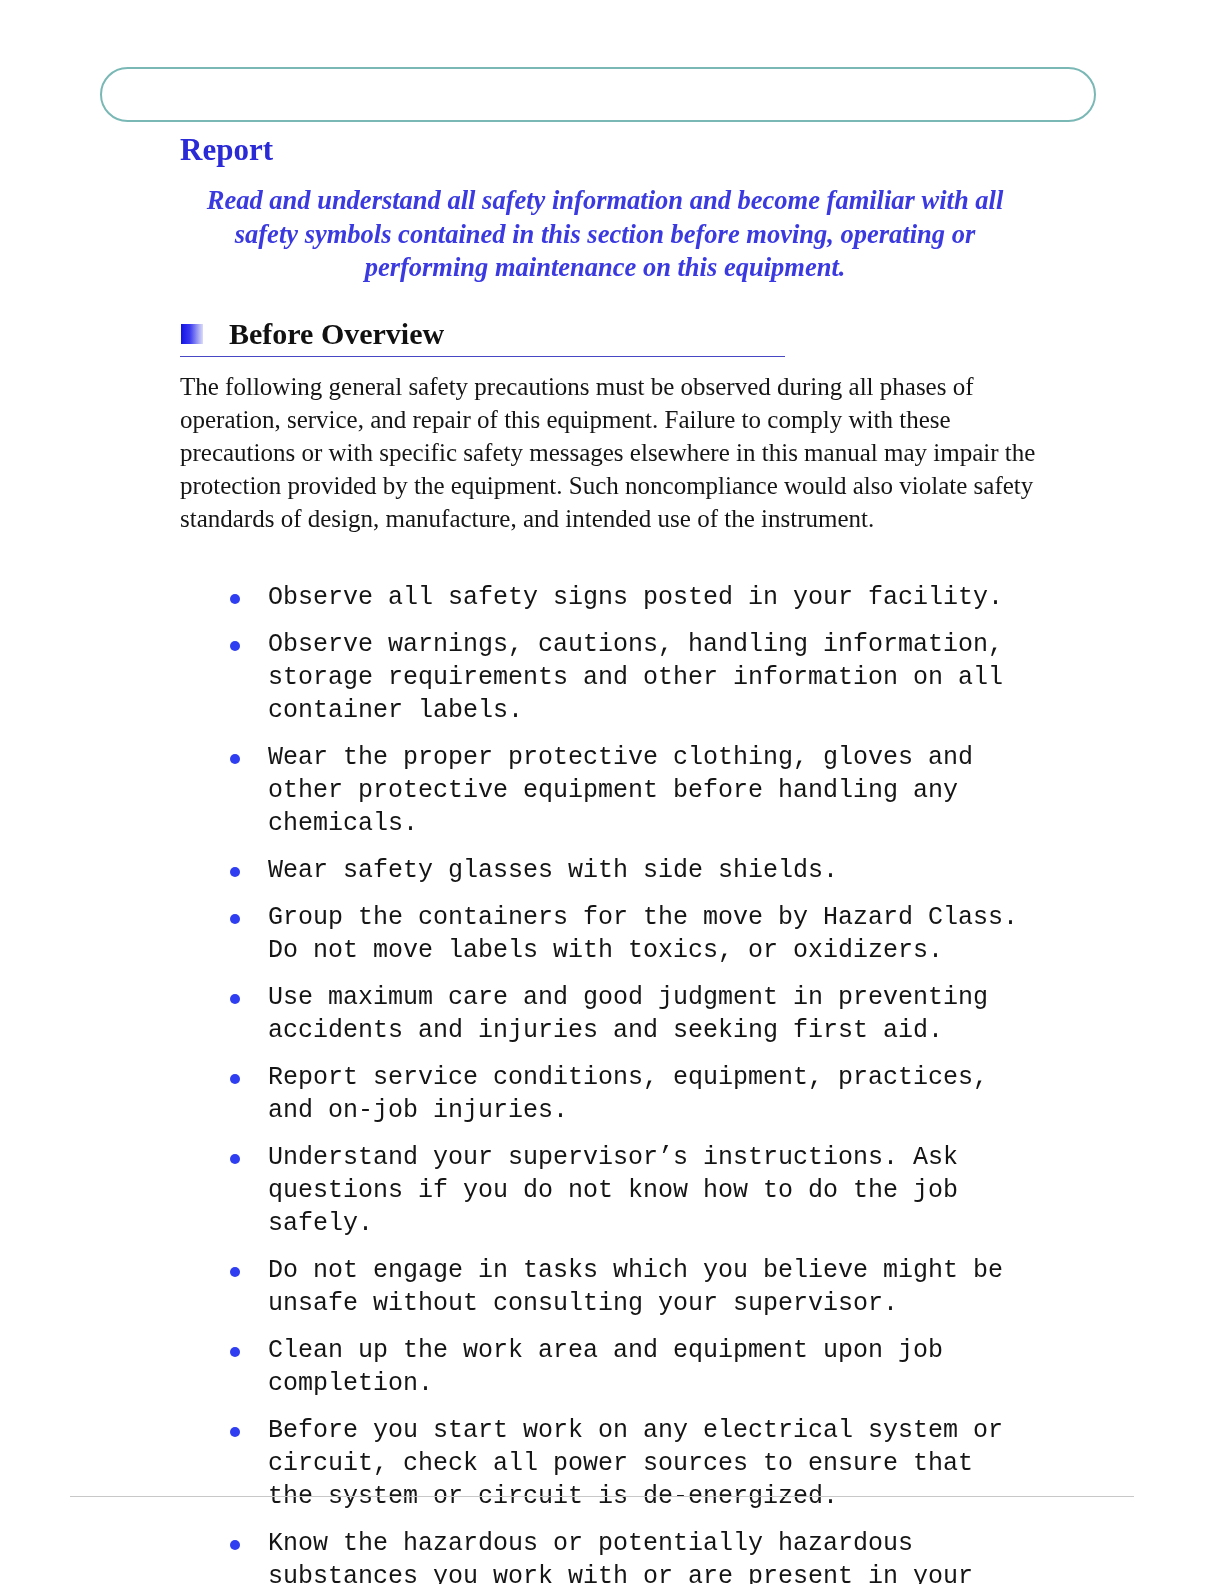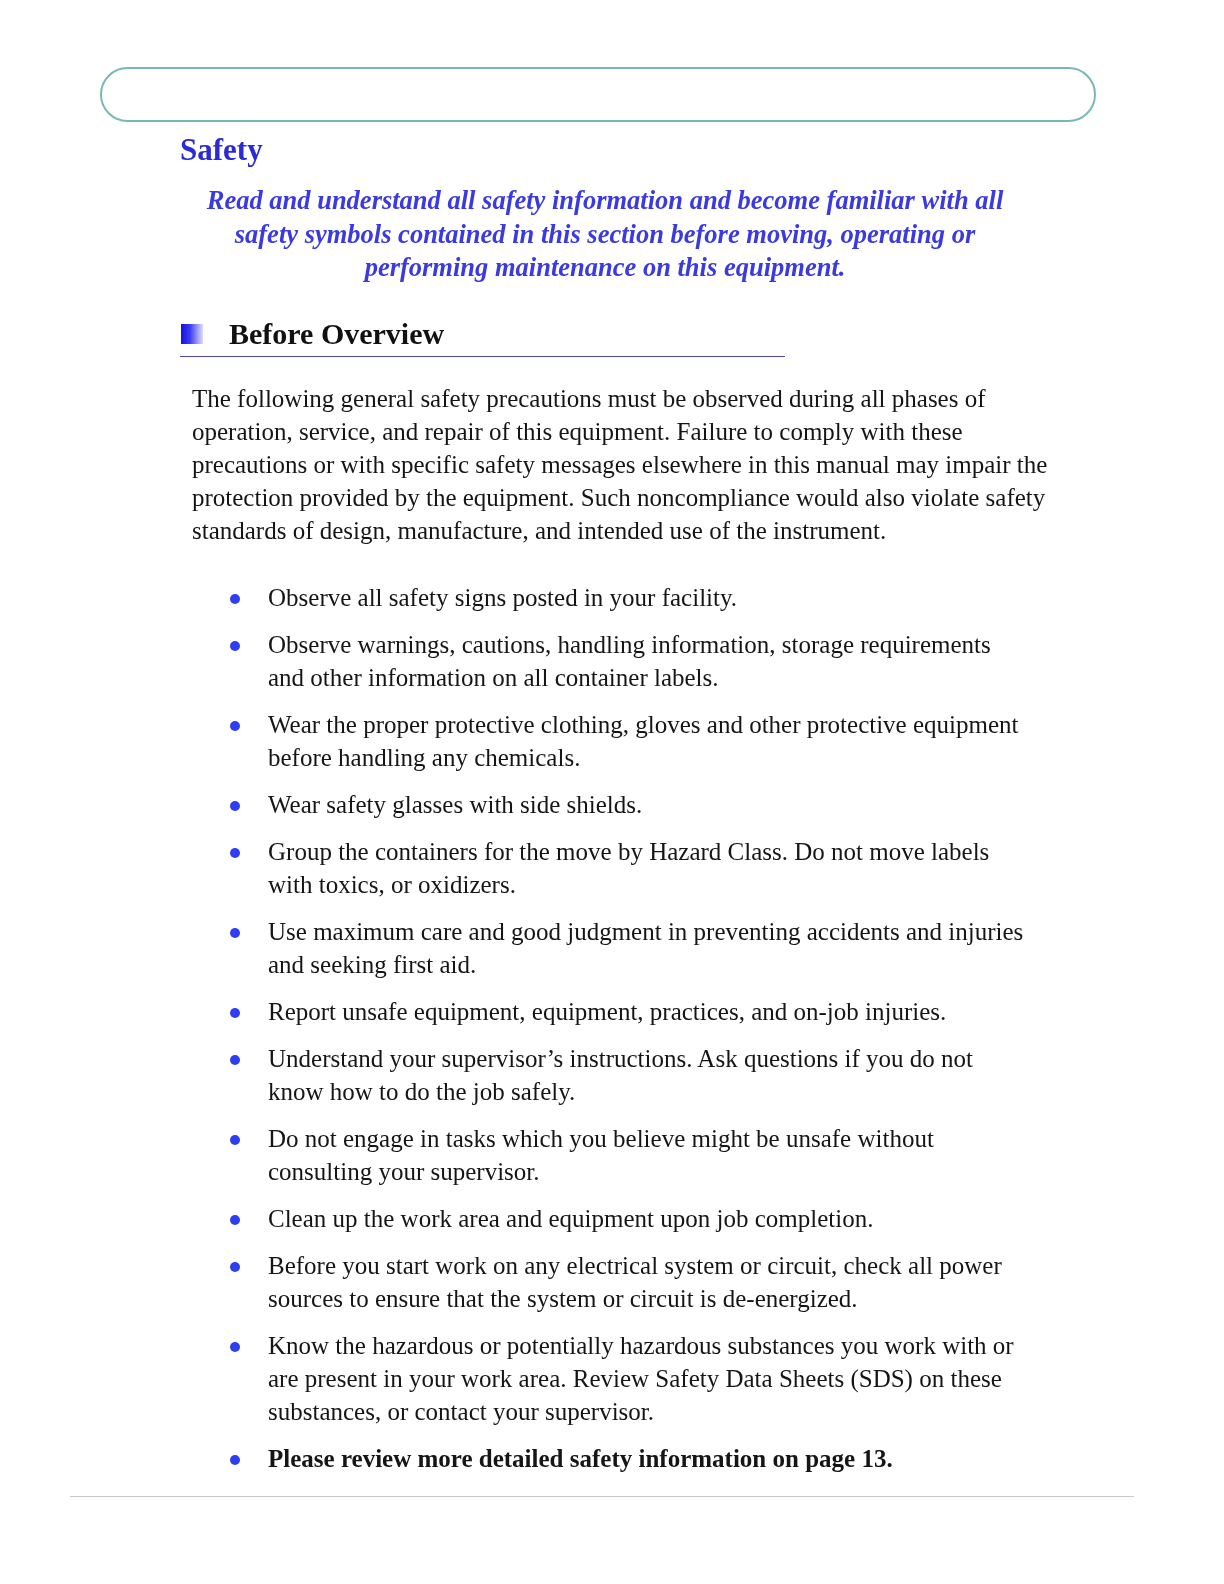--- a/index.html
+++ b/index.html
@@ -3,50 +3,50 @@
   <meta charset="utf-8">
   <style>
     html, body { margin: 0; padding: 0; background: #ffffff; }
     body { width: 1224px; height: 1584px; position: relative; overflow: hidden; font-family: "Liberation Serif", serif; color: #111; }
     .header-box { position: absolute; left: 100px; top: 67px; width: 996px; height: 55px; border: 2px solid #7ab8b6; border-radius: 30px; box-sizing: border-box; }
     .section-title { position: absolute; left: 180px; top: 132px; font-size: 31px; font-weight: bold; color: #2a2ad6; margin: 0; }
     .intro { position: absolute; left: 180px; top: 184px; width: 850px; font-size: 26.5px; font-style: italic; font-weight: bold; color: #3a3ae0; line-height: 33.5px; margin: 0; text-align: center; }
     .sub-heading { position: absolute; left: 180px; top: 316px; width: 605px; height: 40px; border-bottom: 1.5px solid #4848c4; }
     .sq-icon { position: absolute; left: 1px; top: 8px; width: 22px; height: 20px; background: linear-gradient(to right, #1212e6 0%, #3a3af0 40%, #a8a8f4 80%, #dcdcfa 100%); }
     .sub-title { position: absolute; left: 49px; top: 0; font-size: 30px; font-weight: bold; color: #111; margin: 0; line-height: 36px; }
-    .body-para { position: absolute; left: 180px; top: 370px; width: 860px; font-size: 25px; line-height: 33px; margin: 12px; color: #151515; }
+    .body-para { position: absolute; left: 180px; top: 370px; width: 860px; font-size: 25px; line-height: 33px; margin: 0; color: #151515; }
     ul.bullets { position: absolute; left: 180px; top: 581px; width: 850px; margin: 0; padding: 0; list-style: none; }
-    ul.bullets li { position: relative; padding-left: 88px; font-size: 25px; line-height: 33px; margin-bottom: 14px; color: #151515; }
+    ul.bullets li { position: relative; padding-left: 88px; font-size: 25px; line-height: 33px; margin-bottom: 14px; color: #151515; font-family: Liberation Mono, monospace; }
     ul.bullets li .dot { position: absolute; left: 50px; top: 13px; width: 10px; height: 10px; border-radius: 50%; background: #2f3ef0; }
     ul.bullets li.bold .txt { font-weight: bold; }
     .footer-rule { position: absolute; left: 70px; top: 1496px; width: 1064px; height: 1px; background: #c8c8c8; }
   </style>
 </head>
 <body>
 
 <div class="header-box"></div>
 
-<h1 class="section-title">Safety</h1>
+<h1 class="section-title">Report</h1>
 <p class="intro">Read and understand all safety information and become familiar with all safety symbols contained in this section before moving, operating or performing maintenance on this equipment.</p>
 
 <div class="sub-heading">
   <span class="sq-icon"></span>
   <h2 class="sub-title">Before Overview</h2>
 </div>
 
 <p class="body-para">The following general safety precautions must be observed during all phases of operation, service, and repair of this equipment. Failure to comply with these precautions or with specific safety messages elsewhere in this manual may impair the protection provided by the equipment. Such noncompliance would also violate safety standards of design, manufacture, and intended use of the instrument.</p>
 
 <ul class="bullets">
   <li><span class="dot"></span><span class="txt">Observe all safety signs posted in your facility.</span></li>
   <li><span class="dot"></span><span class="txt">Observe warnings, cautions, handling information, storage requirements and other information on all container labels.</span></li>
   <li><span class="dot"></span><span class="txt">Wear the proper protective clothing, gloves and other protective equipment before handling any chemicals.</span></li>
   <li><span class="dot"></span><span class="txt">Wear safety glasses with side shields.</span></li>
   <li><span class="dot"></span><span class="txt">Group the containers for the move by Hazard Class. Do not move labels with toxics, or oxidizers.</span></li>
   <li><span class="dot"></span><span class="txt">Use maximum care and good judgment in preventing accidents and injuries and seeking first aid.</span></li>
-  <li><span class="dot"></span><span class="txt">Report unsafe equipment, equipment, practices, and on-job injuries.</span></li>
+  <li><span class="dot"></span><span class="txt">Report service conditions, equipment, practices, and on-job injuries.</span></li>
   <li><span class="dot"></span><span class="txt">Understand your supervisor’s instructions. Ask questions if you do not know how to do the job safely.</span></li>
   <li><span class="dot"></span><span class="txt">Do not engage in tasks which you believe might be unsafe without consulting your supervisor.</span></li>
   <li><span class="dot"></span><span class="txt">Clean up the work area and equipment upon job completion.</span></li>
   <li><span class="dot"></span><span class="txt">Before you start work on any electrical system or circuit, check all power sources to ensure that the system or circuit is de-energized.</span></li>
   <li><span class="dot"></span><span class="txt">Know the hazardous or potentially hazardous substances you work with or are present in your work area. Review Safety Data Sheets (SDS) on these substances, or contact your supervisor.</span></li>
   <li class="bold"><span class="dot"></span><span class="txt">Please review more detailed safety information on page 13.</span></li>
 </ul>
 
 <div class="footer-rule"></div>
 

